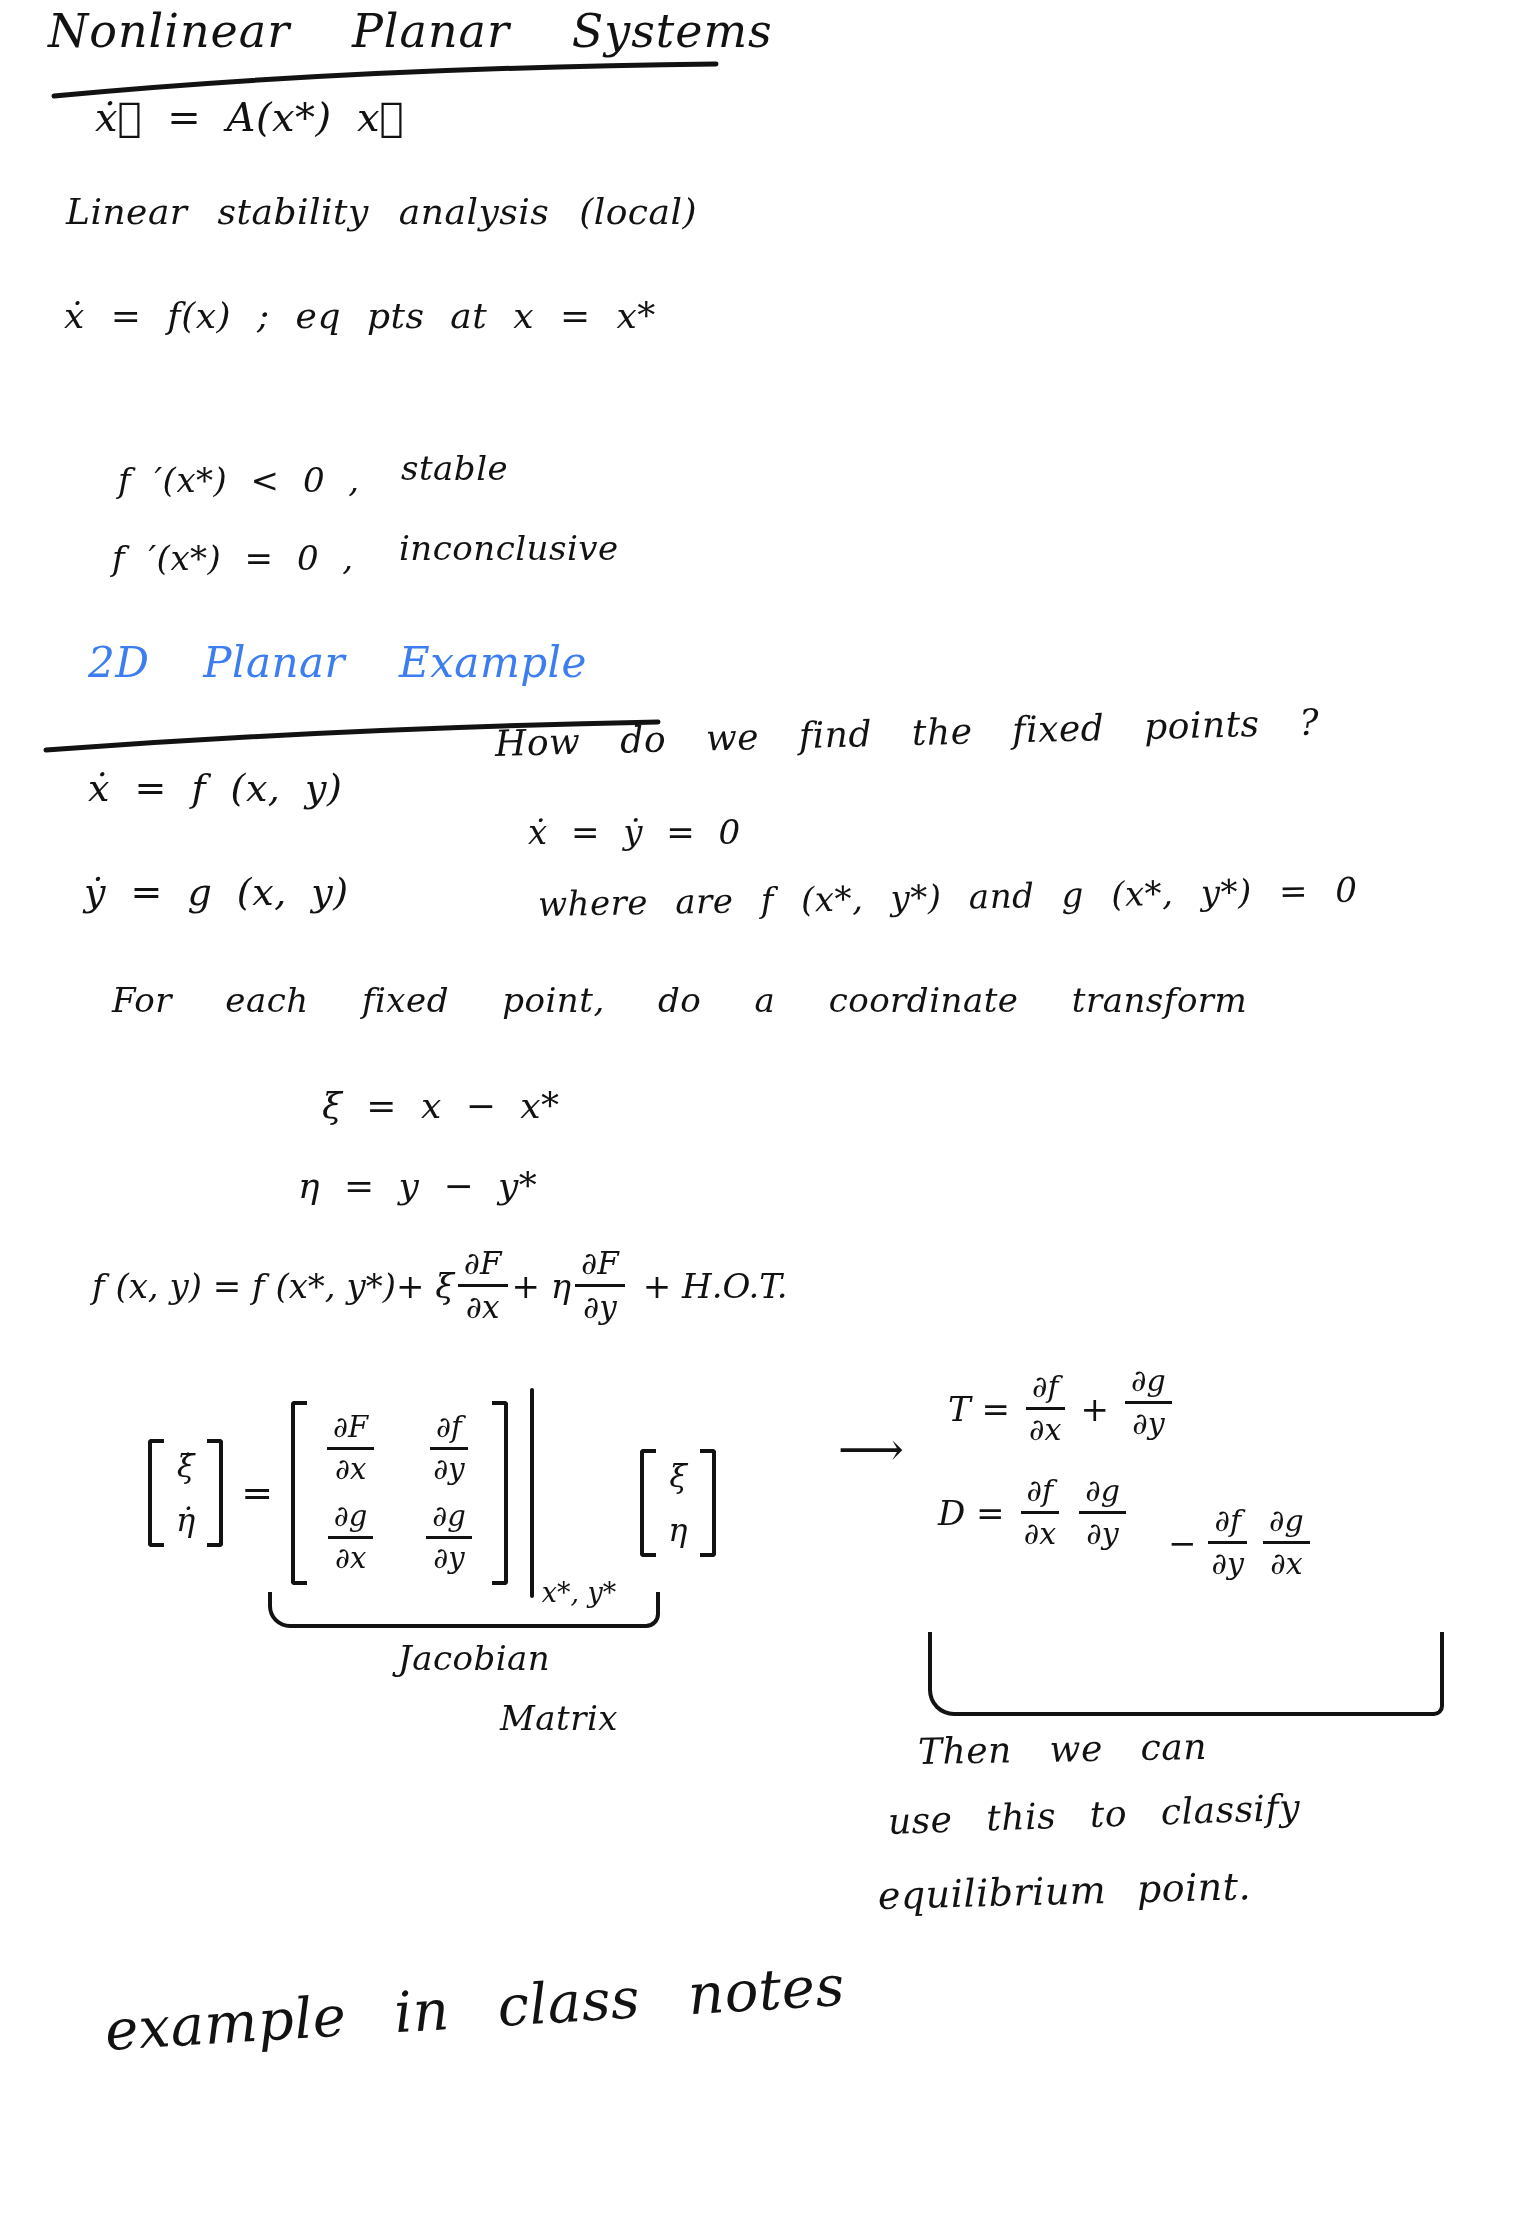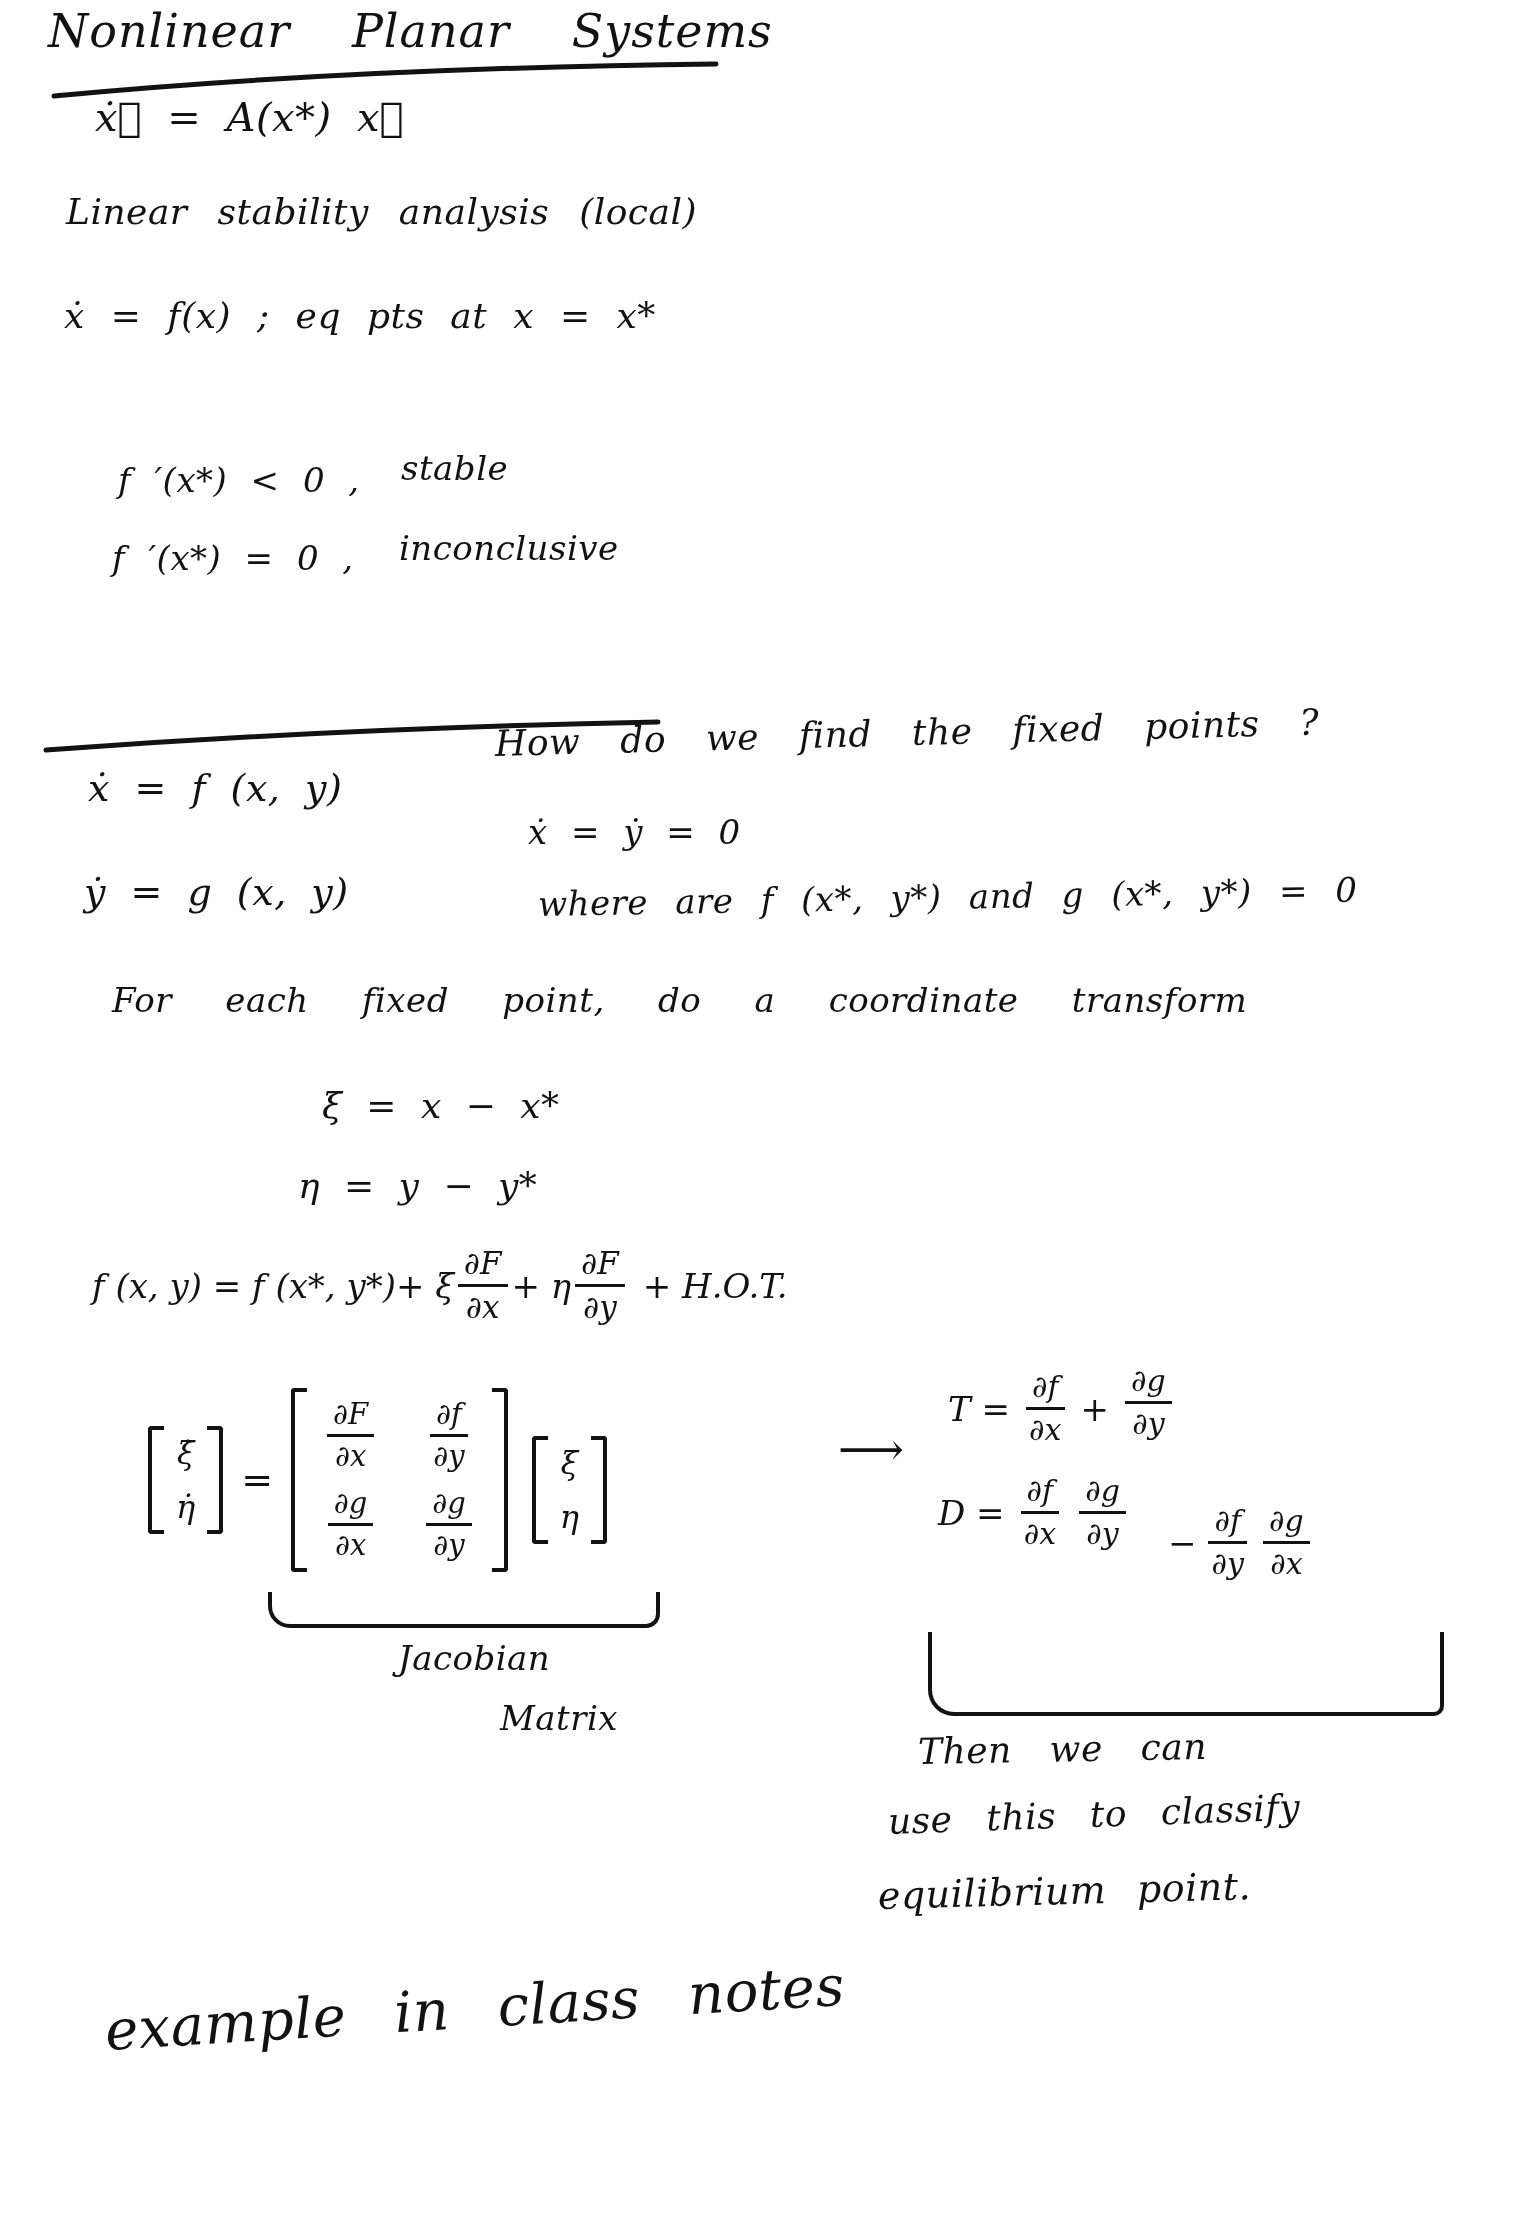--- a/index.html
+++ b/index.html
@@ -59,20 +59,21 @@
 
   <div class="hw" style="left:118px; top:462px; font-size:34px;">
     <span>f ′(x*) &lt; 0 ,</span>
     <span style="margin-left:18px; position:relative; top:-12px;">stable</span>
   </div>
   <div class="hw" style="left:112px; top:540px; font-size:34px;">
     <span>f ′(x*) = 0 ,</span>
     <span style="margin-left:22px; position:relative; top:-10px;">inconclusive</span>
   </div>
 
+  <div class="hw blue" style="left:88px; top:640px; font-size:42px; word-spacing:40px;">2D Planar Example</div>
   <svg class="stroke" style="left:42px; top:714px;" width="630" height="44" viewBox="0 0 630 44">
     <path d="M4 36 Q 300 14 616 8"></path>
   </svg>
 
   <div class="hw" style="left:88px; top:768px; font-size:38px;">ẋ = f (x, y)</div>
   <div class="hw" style="left:84px; top:872px; font-size:38px;">ẏ = g (x, y)</div>
 
   <div class="hw" style="left:495px; top:724px; font-size:36px; word-spacing:28px; transform:rotate(-1.5deg); transform-origin:left;">How do we find the fixed points ?</div>
   <div class="hw" style="left:528px; top:814px; font-size:34px;">ẋ = ẏ = 0</div>
   <div class="hw" style="left:538px; top:886px; font-size:34px; word-spacing:16px; transform:rotate(-1deg); transform-origin:left;">where are  f (x*, y*)  and  g (x*, y*) = 0</div>
@@ -121,20 +122,24 @@
         <span class="frac">
           <span class="num">∂g</span>
           <span class="den">∂x</span>
         </span>
         <span class="frac">
           <span class="num">∂g</span>
           <span class="den">∂y</span>
         </span>
       </span>
       <span class="bkt bkt-r"></span>
+    </span>
+    <span class="evalwrap">
+      <span class="evalbar"></span>
+      <span class="evalsub">x*, y*</span>
     </span>
     <span class="vec" style="margin-left:6px; transform:translateY(10px);">
       <span class="bkt bkt-l"></span>
       <span class="body">
         <span>ξ</span>
         <span>η</span>
       </span>
       <span class="bkt bkt-r"></span>
     </span>
   </div>

